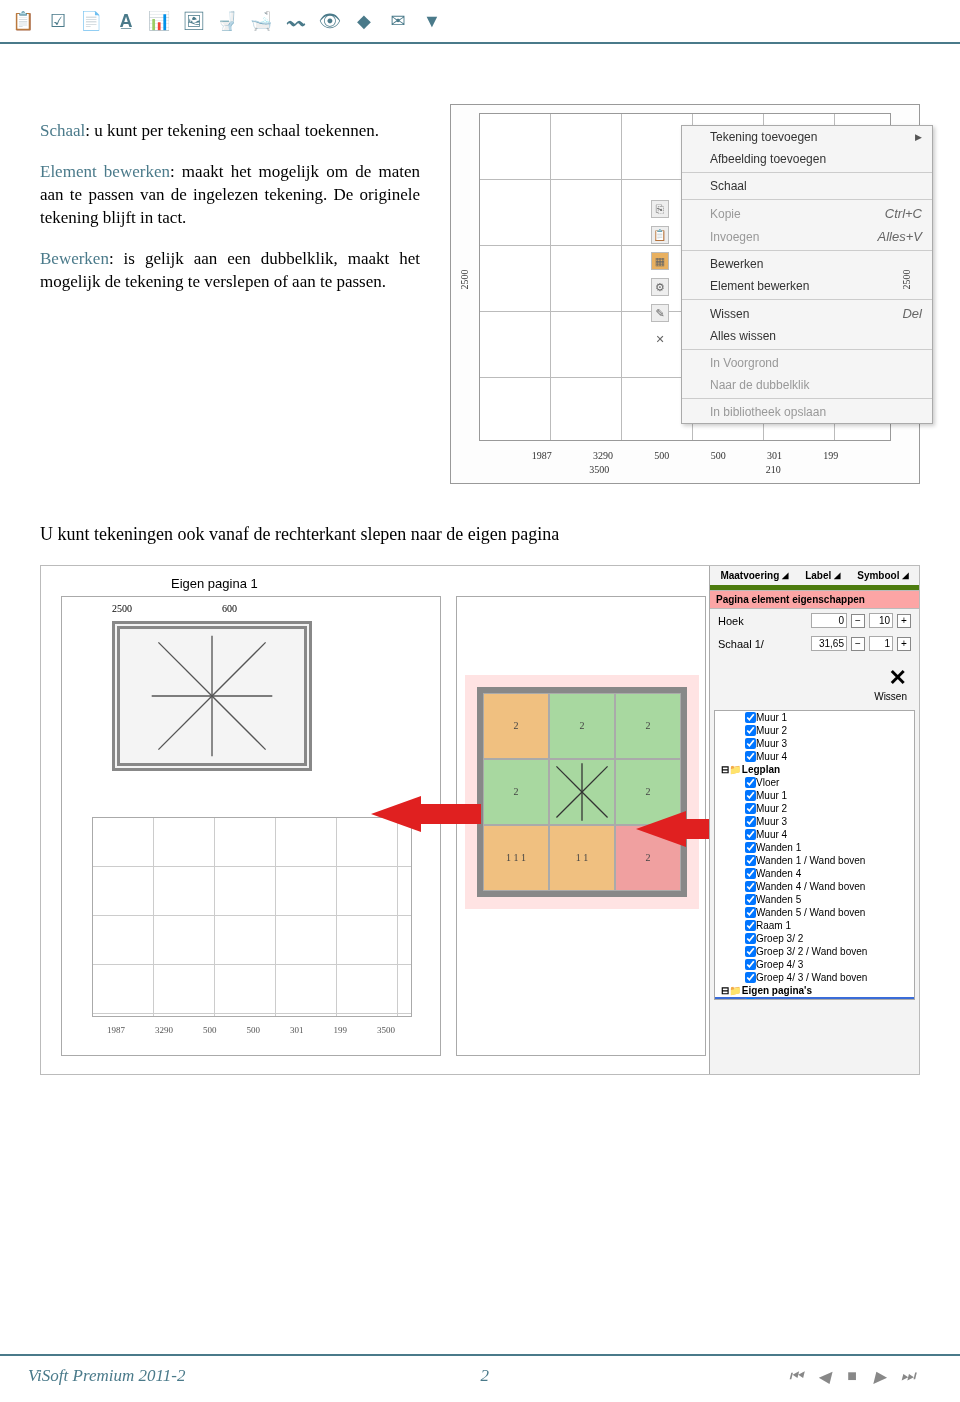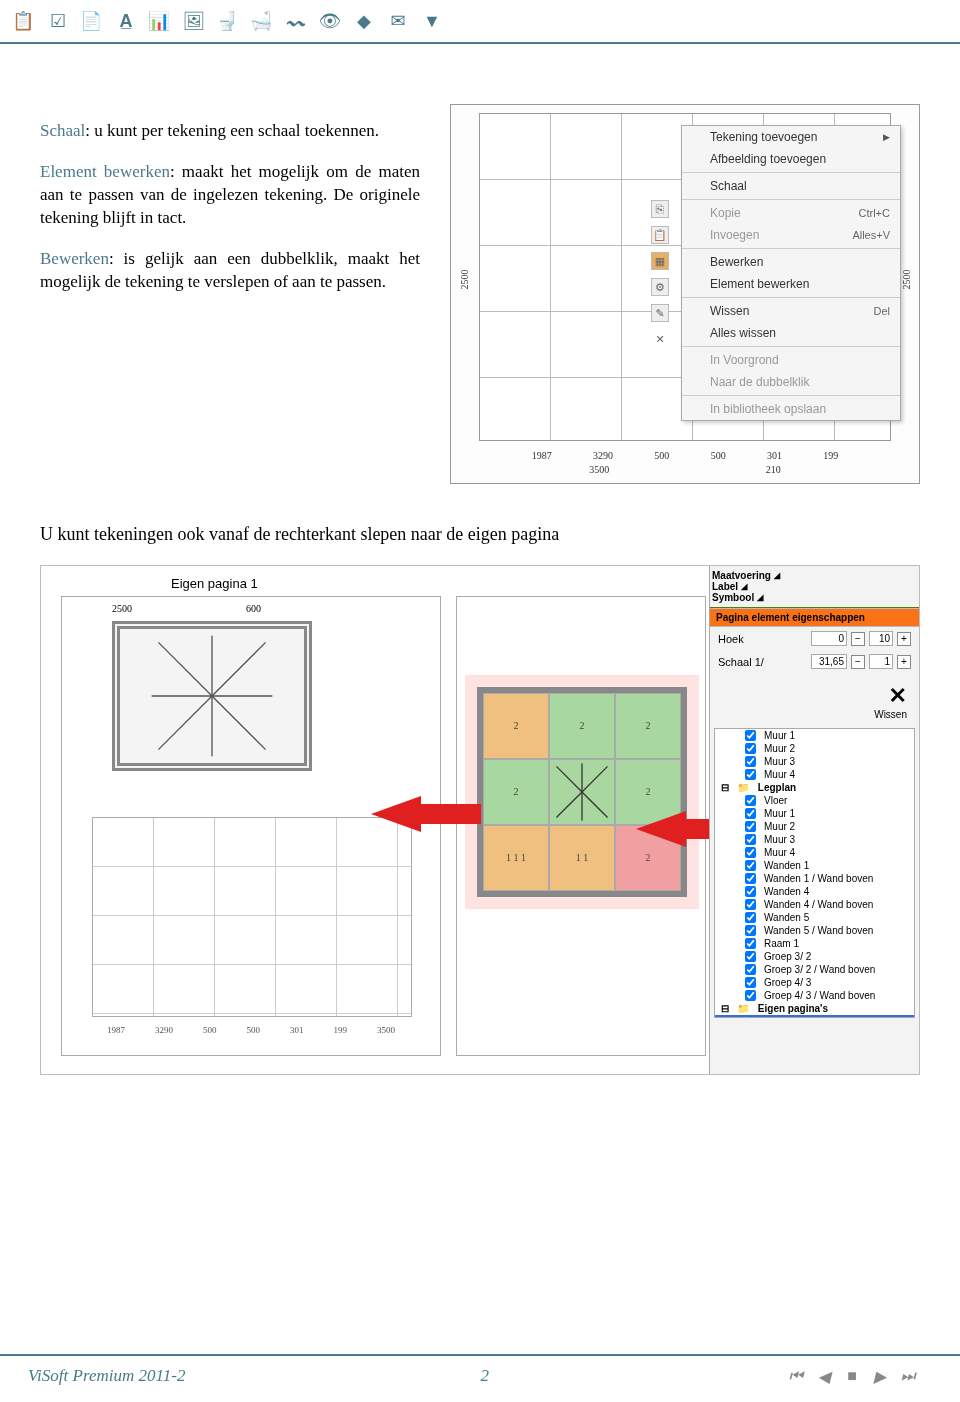--- a/index.html
+++ b/index.html
@@ -80,38 +80,38 @@
     left: 28px; right: 28px; top: 8px; bottom: 42px;
     border: 1px solid #999;
     background:
       repeating-linear-gradient(to right, transparent, transparent 70px, #bbb 70px, #bbb 71px),
       repeating-linear-gradient(to bottom, transparent, transparent 65px, #bbb 65px, #bbb 66px),
       #fff;
   }
   .ctx-menu {
     position: absolute;
     left: 230px; top: 20px;
-    width: 220px;
+    width: 252px;
     background: #f5f5f5;
     border: 1px solid #aaa;
     box-shadow: 2px 2px 4px rgba(0,0,0,0.2);
     font-family: Arial, sans-serif;
     font-size: 12px;
   }
   .ctx-item {
     padding: 4px 10px 4px 28px;
     display: flex;
     justify-content: space-between;
     align-items: center;
     color: #333;
     position: relative;
   }
   .ctx-item.disabled { color: #999; }
   .ctx-sep { border-top: 1px solid #ccc; margin: 2px 0; }
-  .ctx-short { color: #666; font-size: 11px; }
+  .ctx-short { color: #666; font-size: 13px; font-style: italic; }
   .ctx-arrow { font-size: 9px; color:#555; }
   .mini-icons {
     position: absolute;
     left: 200px; top: 95px;
     display: flex; flex-direction: column; gap: 8px;
   }
   .mini-icon {
     width: 18px; height: 18px;
     border: 1px solid #bbb;
     background: #eee;
@@ -233,27 +233,26 @@
     border-left: 1px solid #aaa;
     background: #f3f3f3;
     font-family: Arial, sans-serif;
     font-size: 11px;
   }
   .panel-tabs {
     display:flex; justify-content: space-around;
     padding: 4px 2px;
     font-weight: bold;
     font-size: 10px;
-    border-bottom: 1px solid #4d7c0f;
-    flex-direction: column;
+    border-bottom: 5px solid #4d7c0f;
   }
   .panel-tabs span { display:flex; align-items:center; gap:3px;}
   .tab-tri { font-size:8px; }
   .panel-section-h {
-    background: #f97316;
+    background: #fca5a5;
     padding: 3px 6px;
     font-weight: bold;
     font-size: 10px;
     border-bottom: 1px solid #bbb;
     border-top: 1px solid #bbb;
   }
   .panel-row {
     display:flex; align-items:center;
     padding: 4px 8px;
     gap: 4px;
@@ -278,21 +277,21 @@
   .tree {
     background: #fff;
     border: 1px solid #aaa;
     margin: 4px;
     height: 290px;
     overflow: hidden;
     font-size: 10px;
   }
   .tree-item {
     display:flex; align-items:center;
-    gap: 8px;
+    gap: 0;
     padding: 1px 4px 1px 18px;
     white-space: nowrap;
   }
   .tree-item.group { padding-left: 6px; font-weight:bold; }
   .tree-item.sub { padding-left: 30px; }
   .tree-item input[type=checkbox]{ width:11px;height:11px; }
   .tree-item.sel { background: #3a6cd8; color:#fff; }
   .footer {
     position: absolute;
     bottom: 14px;
@@ -429,21 +428,21 @@
   </div>
 
   <p class="section2-title">U kunt tekeningen ook vanaf de rechterkant slepen naar de eigen pagina</p>
 
   <div class="fig2">
     <div class="page-label">Eigen pagina 1</div>
 
     <div class="page1">
       <div class="floorplan-dim-top">
         <span>2500</span>
-        <span style="margin-left:84px">600</span>
+        <span style="margin-left:60px">600</span>
       </div>
       <div class="floorplan">
         <svg width="100%" height="100%" viewBox="0 0 100 100">
           <g stroke="#555" stroke-width="1" fill="none">
             <line x1="50" y1="50" x2="10" y2="10"></line>
               <line x1="50" y1="50" x2="90" y2="10"></line>
             <line x1="50" y1="50" x2="10" y2="90"></line>
               <line x1="50" y1="50" x2="90" y2="90"></line>
             <line x1="50" y1="50" x2="50" y2="5"></line>
               <line x1="50" y1="50" x2="50" y2="95"></line>

